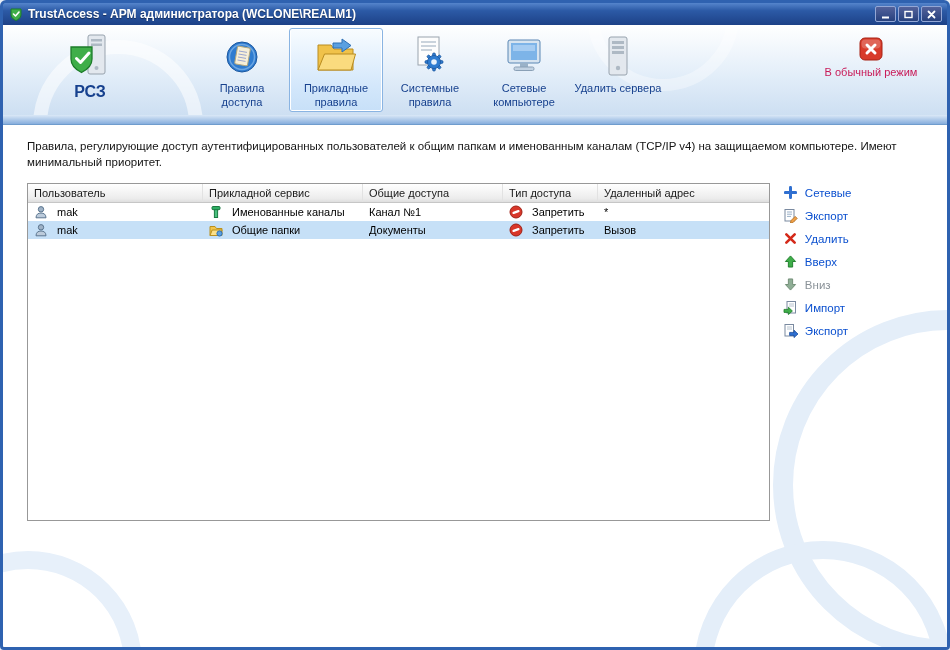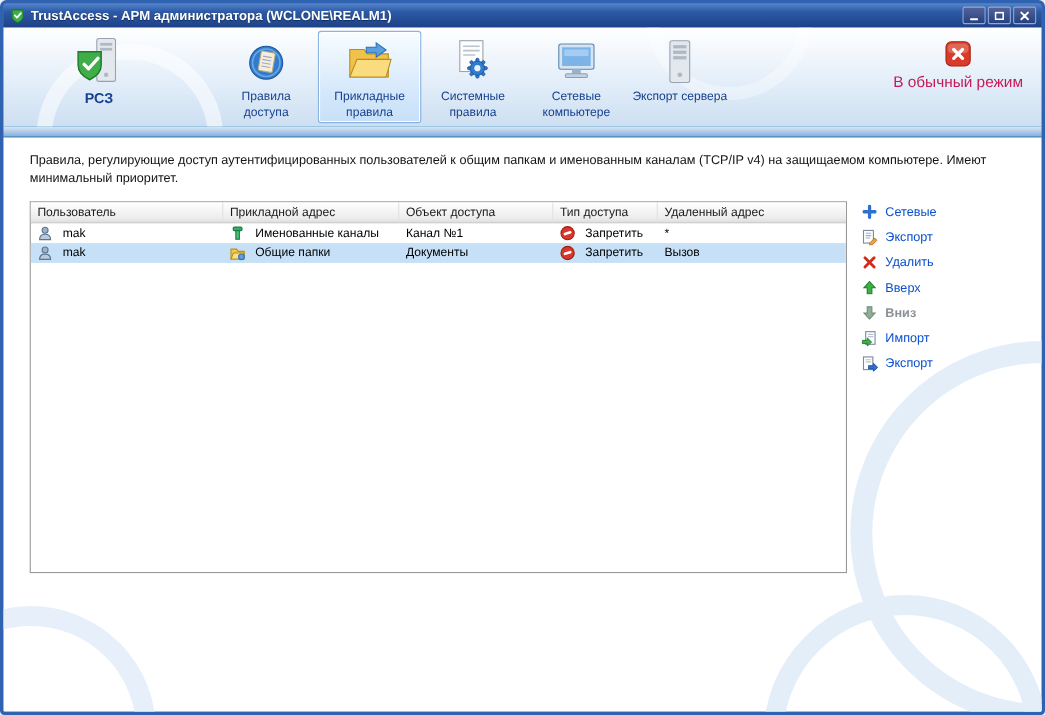--- a/index.html
+++ b/index.html
@@ -50,32 +50,32 @@
     padding-top:4px; gap:3px;
     border:1px solid transparent; border-radius:3px;
     cursor:pointer;
   }
   .tb-item.pcz { width:130px; margin-right:40px; }
   .tb-icon { height:46px; display:flex; align-items:center; justify-content:center; }
   .tb-label {
     font-size:11px; color:#17418e; text-align:center; line-height:1.25;
     padding:0 2px;
   }
-  .tb-item.pcz .tb-label { font-size:13px; font-weight:bold; }
+  .tb-item.pcz .tb-label { font-size:16px; font-weight:bold; }
   .tb-item.selected {
     background:linear-gradient(#f8fcff, #d3e7fb 70%, #c7e0f8);
     border:1px solid #8ab4e2;
     box-shadow: inset 0 0 0 1px #ffffff;
   }
   .mode-switch {
     margin-left:auto; width:124px;
     display:flex; flex-direction:column; align-items:center; gap:5px;
     padding-top:9px; cursor:pointer;
   }
-  .mode-label { font-size:14px; color:#c81a58; white-space:nowrap; }
+  .mode-label { font-size:11px; color:#c81a58; white-space:nowrap; }
   .divider {
     height:10px; flex:0 0 auto;
     background:linear-gradient(#dbe8f7, #86aedd);
     border-bottom:1px solid #6f9ccd;
   }
   
   .content {
     position:relative; flex:1;
     background:#fff;
     padding:14px 14px 0 24px;
@@ -116,21 +116,21 @@
   .t-row {
     display:flex; height:18px; align-items:center; flex:0 0 auto;
     font-size:11px; color:#000;
   }
   .t-row.selected { background:#c6e0f7; }
   .td { display:flex; align-items:center; gap:9px; padding:0 4px 0 6px; height:100%; overflow:hidden; white-space:nowrap; }
   .ticon { width:14px; height:14px; flex:0 0 auto; display:flex; }
   
   .actions { display:flex; flex-direction:column; gap:8px; padding-top:2px; width:152px; }
   .action { display:flex; align-items:center; gap:7px; font-size:11.5px; color:#0b50cf; cursor:pointer; }
-  .action.disabled { color:#8a9298; cursor:default;font-weight:bold; }
+  .action.disabled { color:#8a9298; cursor:default; }
   .a-icon { width:15px; height:15px; flex:0 0 auto; display:flex; align-items:center; justify-content:center; }
 </style>
 </head>
 <body>
 
 <div class="window">
 
   <div class="titlebar">
     <span style="display:flex;">
       <svg width="14" height="14" viewBox="0 0 14 14">
@@ -244,21 +244,21 @@
     <div class="tb-item">
       <span class="tb-icon">
         <svg width="40" height="42" viewBox="0 0 40 42">
           <rect x="11" y="2" width="18" height="38" rx="2" fill="#e3e8ee" stroke="#98a3ae"></rect>
           <rect x="14" y="6" width="12" height="3" fill="#aeb9c4"></rect>
           <rect x="14" y="11" width="12" height="3" fill="#aeb9c4"></rect>
           <rect x="14" y="16" width="12" height="3" fill="#aeb9c4"></rect>
           <circle cx="20" cy="33" r="2.2" fill="#aeb9c4"></circle>
         </svg>
       </span>
-      <span class="tb-label">Экспорт сервера</span>
+      <span class="tb-label">Удалить сервера</span>
     </div>
 
     <div class="mode-switch">
       <span style="display:flex;">
         <svg width="24" height="24" viewBox="0 0 24 24">
           <rect x="1" y="1" width="22" height="22" rx="5" fill="#d83b2a" stroke="#a82315"></rect>
           <rect x="2.5" y="2.5" width="19" height="9" rx="4" fill="rgba(255,255,255,0.22)"></rect>
           <path d="M8 8 L16 16 M16 8 L8 16" stroke="#fff" stroke-width="3" stroke-linecap="round"></path>
         </svg>
       </span>
@@ -275,22 +275,22 @@
       <circle cx="25" cy="540" r="105" fill="none" stroke="#e7f0fa" stroke-width="18"></circle>
     </svg>
 
     <p class="description">Правила, регулирующие доступ аутентифицированных пользователей к общим папкам и именованным каналам (TCP/IP v4) на защищаемом компьютере. Имеют минимальный приоритет.</p>
 
     <div class="main-row">
 
       <div class="rules-table">
         <div class="t-head">
           <div class="th col-user">Пользователь</div>
-          <div class="th col-service">Прикладной адрес</div>
-          <div class="th col-object">Объект доступа</div>
+          <div class="th col-service">Прикладной сервис</div>
+          <div class="th col-object">Общие доступа</div>
           <div class="th col-access">Тип доступа</div>
           <div class="th col-address">Удаленный адрес</div>
         </div>
 
         <div class="t-row">
           <div class="td col-user">
             <span class="ticon">
               <svg width="14" height="14" viewBox="0 0 14 14">
                 <circle cx="7" cy="4.3" r="2.7" fill="#9fb2c6" stroke="#5c7690"></circle>
                 <path d="M2 12.8 c0-3.4 2.2-4.8 5-4.8 s5 1.4 5 4.8 Z" fill="#bccbdb" stroke="#5c7690"></path>

